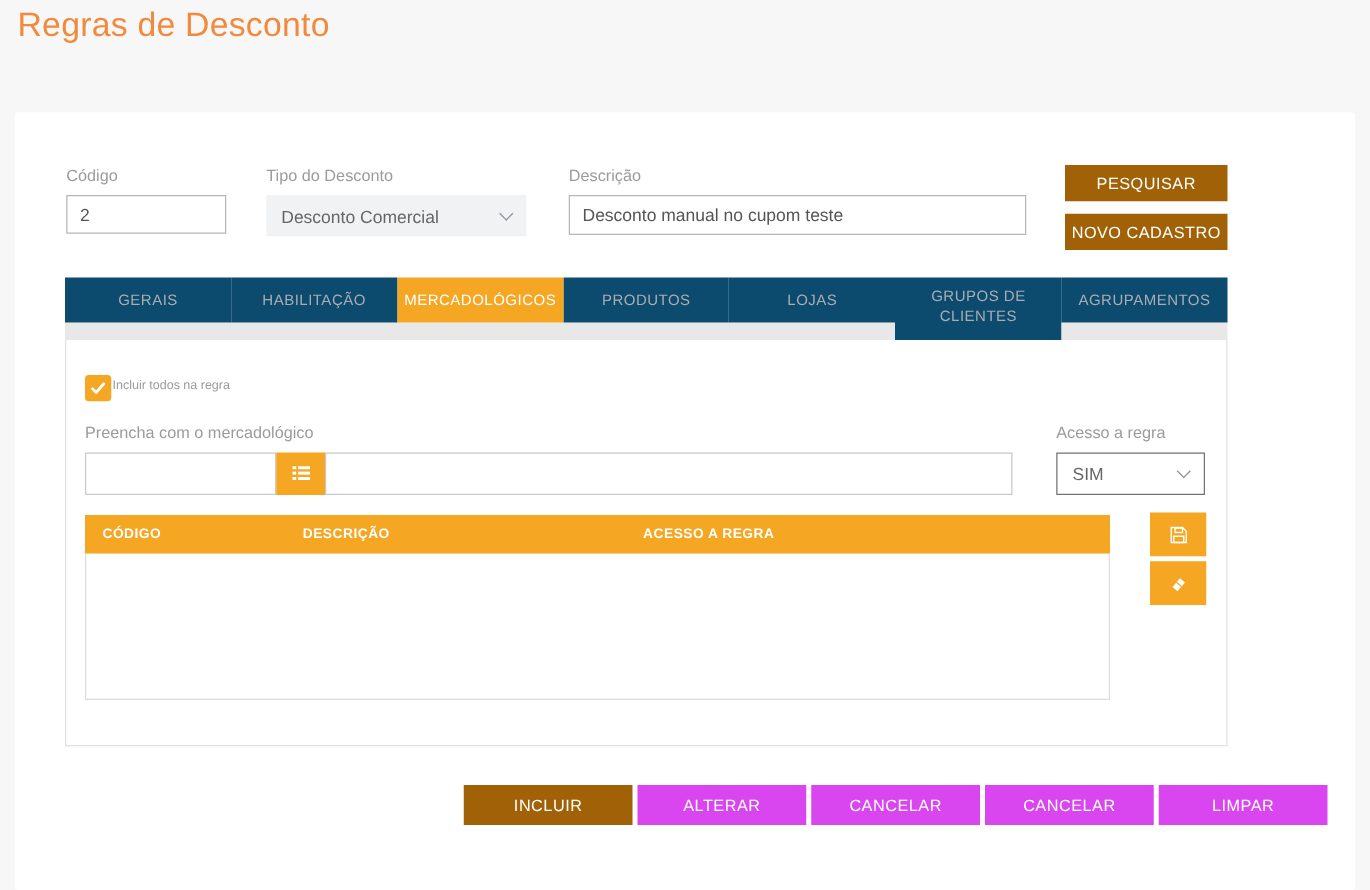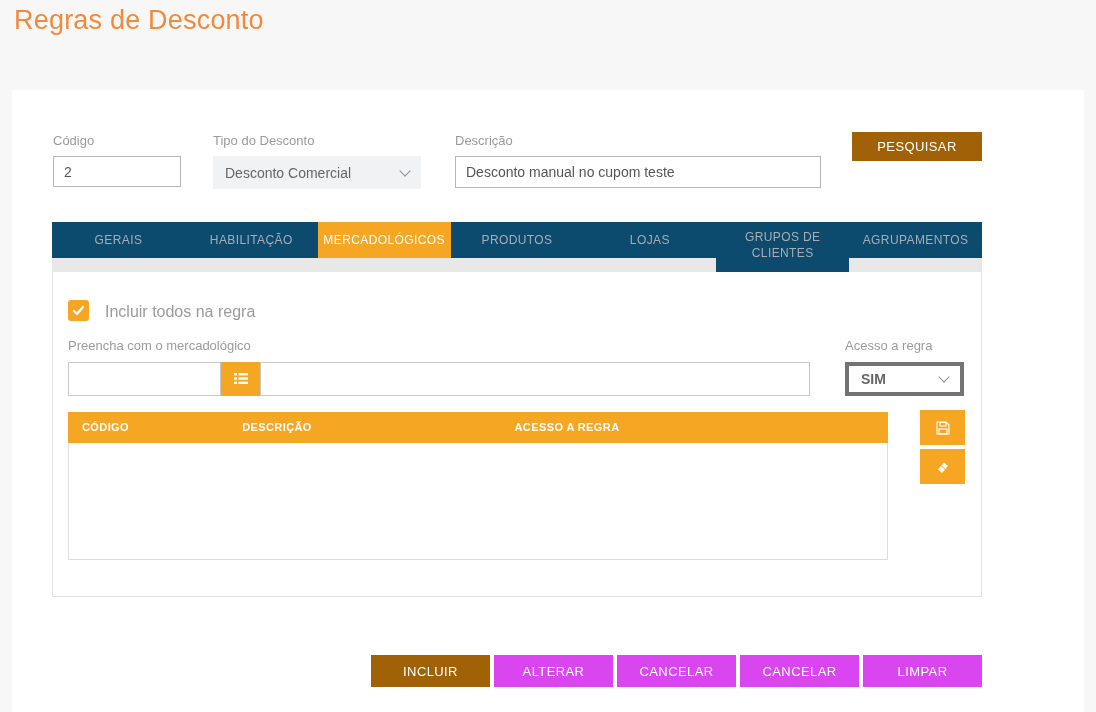--- a/index.html
+++ b/index.html
@@ -15,21 +15,21 @@
 
   .field-label { position:absolute; font-size:13px; color:#9b9b9b; }
   .text-input { position:absolute; background:#fff; border:1px solid #b7b7b7;
     font-family:"Liberation Sans", sans-serif; font-size:14px; color:#555;
     padding:0 10px; outline:none; }
 
   .select-box { position:absolute; display:flex; align-items:center;
     justify-content:space-between; padding:0 12px; font-size:14px; color:#666;
     cursor:pointer; }
   .select-gray { background:#f1f2f4; border:none; }
-  .select-white { background:#fff; border:4px solid #737373;font-weight:bold; }
+  .select-white { background:#fff; border:1px solid #737373; }
   .chevron { width:8px; height:8px; border-right:1.5px solid #8b9096;
     border-bottom:1.5px solid #8b9096; transform:rotate(45deg); margin-top:-4px; }
 
   .btn { display:flex; align-items:center; justify-content:center; color:#fff;
     font-size:13px; letter-spacing:0.4px; cursor:pointer; border:none;
     font-family:"Liberation Sans", sans-serif; }
   .btn-light { background:#a16207; }
   .btn-orange { background:#d946ef; }
 
   .search-btn { position:absolute; left:852px; top:132px; width:130px; height:29px; }
@@ -46,40 +46,40 @@
 
   .tab-strip { position:absolute; left:52px; top:258px; width:930px; height:14px;
     background:#e8e8e8; z-index:1; }
 
   .tab-content { position:absolute; left:52px; top:272px; width:930px; height:325px;
     background:#fff; border:1px solid #e2e2e2; border-top:none; z-index:0; }
 
   .checkbox { position:absolute; left:68px; top:300px; width:21px; height:21px;
     background:#f5a623; border-radius:3px; display:flex; align-items:center;
     justify-content:center; cursor:pointer; }
-  .checkbox-label { position:absolute; left:105px; top:303px; font-size:16px; color:#9b9b9b; }
+  .checkbox-label { position:absolute; left:90px; top:303px; font-size:10px; color:#9b9b9b; }
 
   .icon-btn { position:absolute; display:flex; align-items:center; justify-content:center;
     background:#f5a623; border:none; cursor:pointer; }
   .list-btn   { left:221px; top:362px; width:39px; height:34px; }
   .save-btn   { left:920px; top:410px; width:45px; height:35px; }
   .eraser-btn { left:920px; top:449px; width:45px; height:35px; }
 
   .table-header { position:absolute; left:68px; top:412px; width:820px; height:31px;
     background:#f5a623; }
   .table-header span { position:absolute; top:9px; color:#fff; font-size:11px;
     font-weight:bold; letter-spacing:0.4px; }
   .th-codigo { left:14px; }
   .th-descricao { left:209px; transform:translateX(-50%); }
   .th-acesso { left:499px; transform:translateX(-50%); }
   .table-body { position:absolute; left:68px; top:443px; width:820px; height:117px;
     background:#fff; border:1px solid #ddd; border-top:none; }
 
   .actions { position:absolute; left:371px; top:628px; display:flex; gap:4px; }
-  .actions .btn { width:119px; height:32px;margin-top:27px; }
+  .actions .btn { width:135px; height:32px; }
 </style>
 </head>
 <body>
 
 <div class="page">
 
   <div class="page-title">Regras de Desconto</div>
 
   <div class="panel">
 
@@ -89,20 +89,21 @@
     <div class="field-label" style="left:201px; top:43px;">Tipo do Desconto</div>
     <div class="select-box select-gray" style="left:201px; top:66px; width:208px; height:33px;">
       <span>Desconto Comercial</span>
       <span class="chevron"></span>
     </div>
 
     <div class="field-label" style="left:443px; top:43px;">Descrição</div>
     <input class="text-input" style="left: 443px; top: 66px; width: 366px; height: 32px;" value="Desconto manual no cupom teste">
 
     <button class="btn btn-light search-btn" style="left:840px; top:42px;">PESQUISAR</button>
+    <button class="btn btn-light new-btn" style="left:840px; top:81px;">NOVO CADASTRO</button>
   </div>
 
   <div class="tabs">
     <div class="tab">
         <span>GERAIS</span>
       </div>
     <div class="tab">
         <span>HABILITAÇÃO</span>
       </div>
     <div class="tab active">

